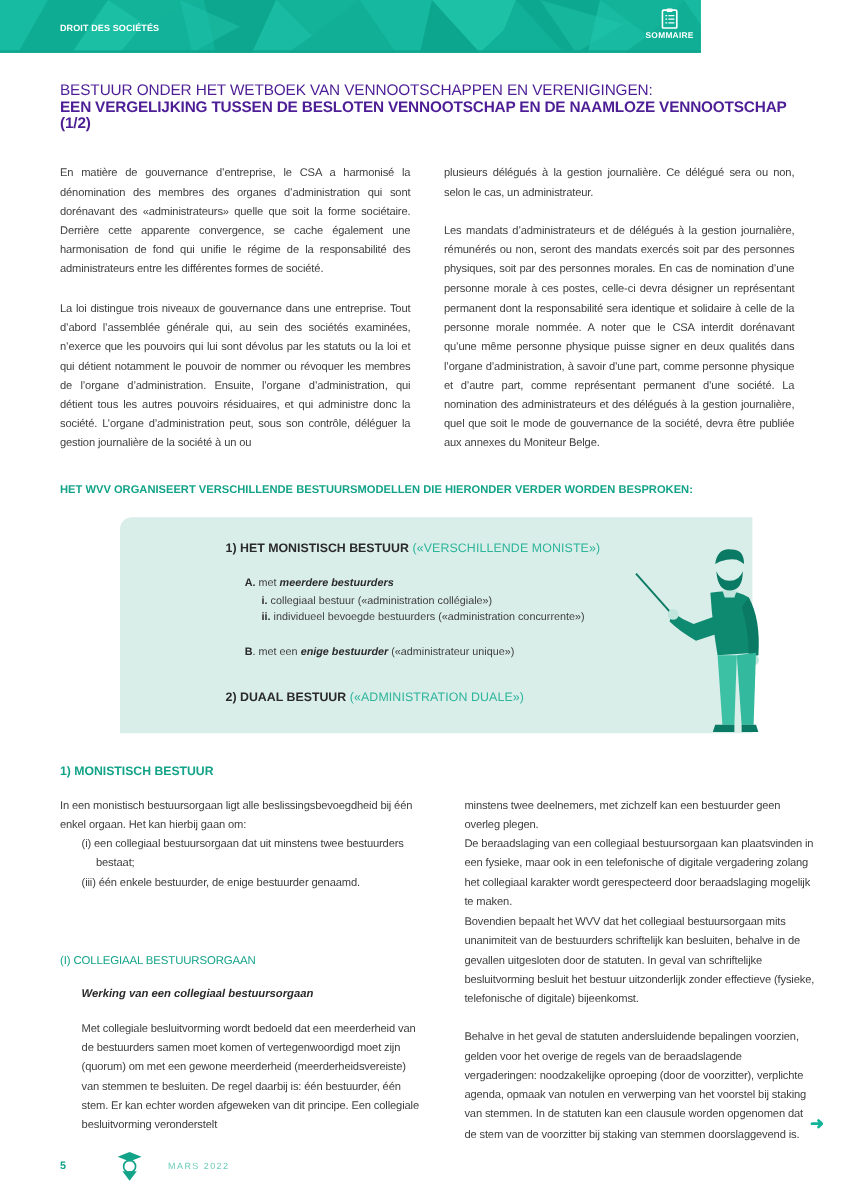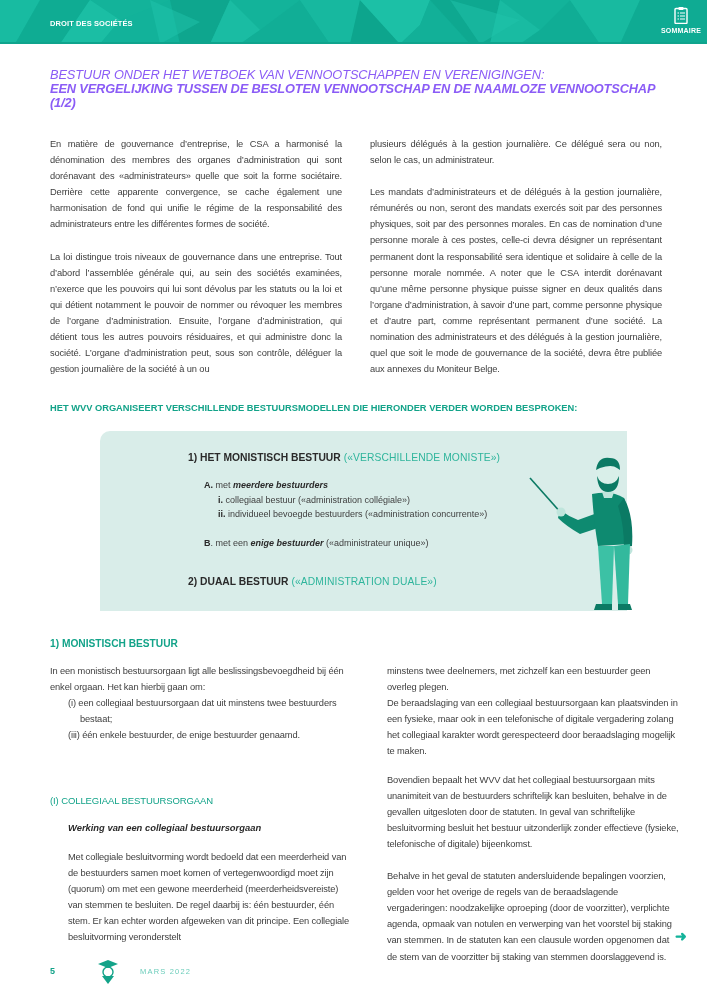--- a/index.html
+++ b/index.html
@@ -1,35 +1,35 @@
 <!DOCTYPE html>
 <html><head>
 <meta charset="utf-8">
 <style>
   * { box-sizing: border-box; margin: 0; padding: 0; }
   html, body { width: 707px; height: 1000px; background: #ffffff; overflow: hidden; }
   body { font-family: "Liberation Sans", sans-serif; color: #3a3a3a; position: relative; }
 
   
   .header {
-    position: absolute; left: 0; top: 0; width: 707px; height: 44px;
+    position: absolute; left: 0; top: 0; width: 584px; height: 44px;
     background: #13b39a; overflow: hidden;
   }
   .header svg.pattern { position: absolute; left: 0; top: 0; }
   .header-bottom { position: absolute; left: 0; top: 42px; width: 707px; height: 2px; background: #0fa48d; }
   .section-label {
     position: absolute; left: 50px; top: 19px; font-size: 7.5px; font-weight: bold;
     color: #ffffff; letter-spacing: 0.1px;
   }
   .sommaire { position: absolute; right: 4px; top: 6px; width: 44px; text-align: center; color: #fff; }
   .sommaire svg { display: block; margin: 0 auto; }
   .sommaire-label { font-size: 7px; font-weight: bold; display: block; margin-top: 3px; letter-spacing: 0.2px; }
 
   
-  .title { position: absolute; left: 50px; top: 68px; width: 620px; color: #8b5cf6; font-style: italic; }
+  .title { position: absolute; left: 50px; top: 68px; width: 620px; color: #4c1d95; }
   .title-line1 { font-size: 12.8px; font-weight: normal; letter-spacing: -0.1px; line-height: 14px; }
   .title-line2 { font-size: 12.8px; font-weight: bold; letter-spacing: -0.15px; line-height: 14px; }
 
   
   .col { position: absolute; font-size: 9.3px; line-height: 16.1px; color: #404040; letter-spacing: -0.12px; }
   .col p { margin: 0; }
   .col p + p { margin-top: 16px; }
   .col-left-top { left: 50px; top: 136px; width: 292px; }
   .col-right-top { left: 370px; top: 136px; width: 292px; }
 
@@ -206,21 +206,21 @@
 <div class="sub-heading">(I) COLLEGIAAL BESTUURSORGAAN</div>
 <div class="sub-sub-heading">Werking van een collegiaal bestuursorgaan</div>
 
 <div class="col col-left-bottom2">
   <p>Met collegiale besluitvorming wordt bedoeld dat een meerderheid van de bestuurders samen moet komen of vertegenwoordigd moet zijn (quorum) om met een gewone meerderheid (meerderheidsvereiste) van stemmen te besluiten. De regel daarbij is: één bestuurder, één stem. Er kan echter worden afgeweken van dit principe. Een collegiale besluitvorming veronderstelt</p>
 </div>
 
 <div class="col col-right-bottom">
   <p>minstens twee deelnemers, met zichzelf kan een bestuurder geen overleg plegen.</p>
   <p class="tight" style="margin-top:0">De beraadslaging van een collegiaal bestuursorgaan kan plaatsvinden in een fysieke, maar ook in een telefonische of digitale vergadering zolang het collegiaal karakter wordt gerespecteerd door beraadslaging mogelijk te maken.</p>
-  <p class="tight" style="margin-top:12px">Bovendien bepaalt het WVV dat het collegiaal bestuursorgaan mits unanimiteit van de bestuurders schriftelijk kan besluiten, behalve in de gevallen uitgesloten door de statuten. In geval van schriftelijke besluitvorming besluit het bestuur uitzonderlijk zonder effectieve (fysieke, telefonische of digitale) bijeenkomst.</p>
+  <p class="tight" style="margin-top:0">Bovendien bepaalt het WVV dat het collegiaal bestuursorgaan mits unanimiteit van de bestuurders schriftelijk kan besluiten, behalve in de gevallen uitgesloten door de statuten. In geval van schriftelijke besluitvorming besluit het bestuur uitzonderlijk zonder effectieve (fysieke, telefonische of digitale) bijeenkomst.</p>
   <p>Behalve in het geval de statuten andersluidende bepalingen voorzien, gelden voor het overige de regels van de beraadslagende vergaderingen: noodzakelijke oproeping (door de voorzitter), verplichte agenda, opmaak van notulen en verwerping van het voorstel bij staking van stemmen. In de statuten kan een clausule worden opgenomen dat de stem van de voorzitter bij staking van stemmen doorslaggevend is.</p>
 </div>
 
 <div class="next-arrow">➜</div>
 
 <div class="footer-page">5</div>
 <div>
   <svg class="footer-logo" width="58" height="28" viewBox="0 0 58 28" style="left:78px;top:958px;">
     <path d="M20 6 L30 2 L40 6 L30 10 Z" fill="#13a389"></path>
     <circle cx="30" cy="14" r="5" fill="none" stroke="#13a389" stroke-width="1.4"></circle>

